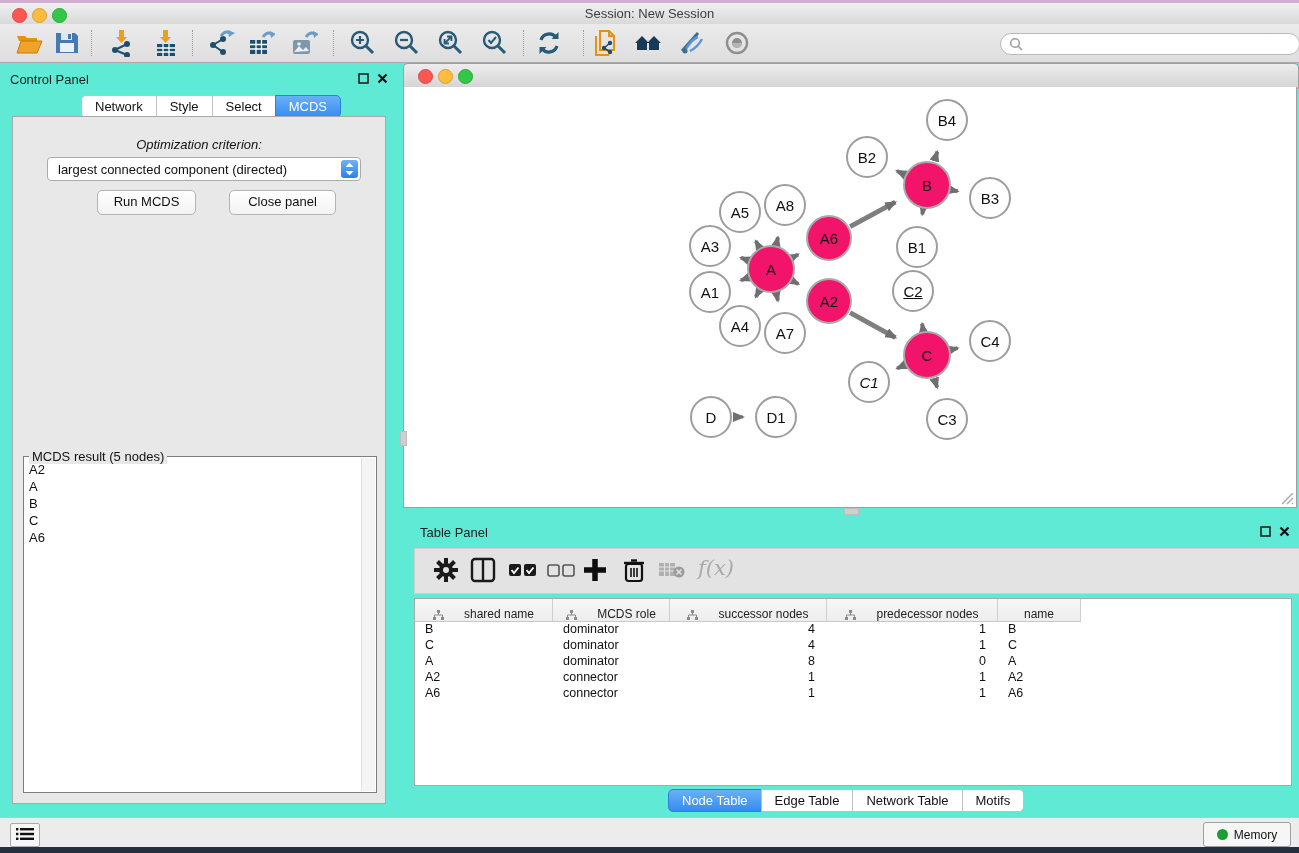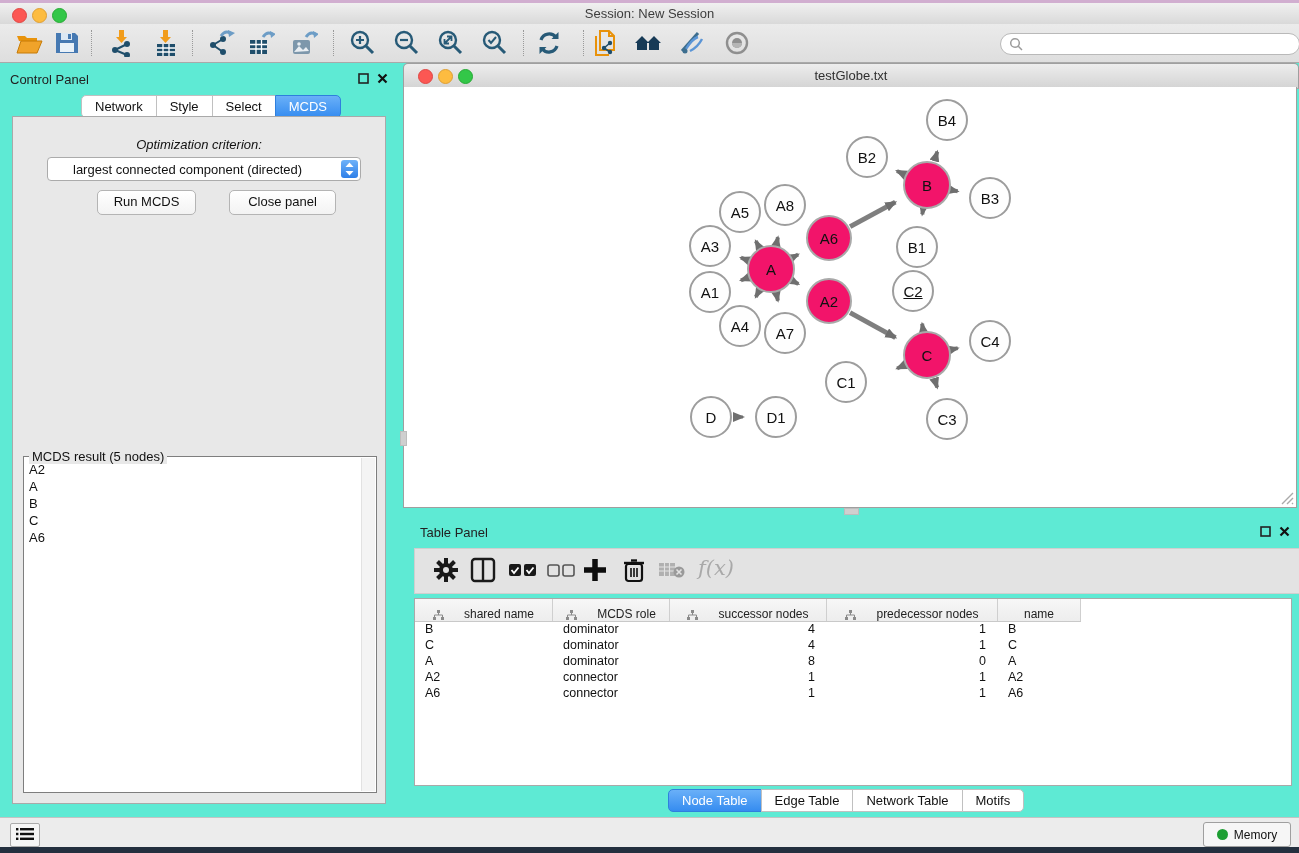--- a/index.html
+++ b/index.html
@@ -28,21 +28,21 @@
   .panel-title{font-size:13px;color:#222;}
   .panel-win-icons{position:absolute;display:flex;gap:8px;}
   #cp-tabs{position:absolute;left:77px;top:31px;}
   .seg{display:flex;}
   .seg .tab{background:#fff;border:1px solid #c0c0c0;margin-left:-1px;padding:3px 13px;font-size:13px;color:#111;cursor:pointer;white-space:nowrap;}
   .seg .tab:first-child{border-radius:5px 0 0 5px;margin-left:0;}
   .seg .tab:last-child{border-radius:0 5px 5px 0;}
   .seg .tab.active{background:linear-gradient(#6ab0f8,#358cf0);border-color:#2f7fdd;color:#fff;}
   #cp-body{position:absolute;left:8px;top:52px;width:372px;height:686px;border:1px solid #a9a9a9;background:#e8e8e8;}
   #opt-label{position:absolute;left:0;top:20px;width:100%;text-align:center;font-size:13px;color:#111;font-style:italic;}
-  #criterion-select{position:absolute;left:34px;top:40px;width:314px;height:24px;background:#fff;border:1px solid #ababab;border-radius:4px;font-size:13px;line-height:23px;padding-left:25px;color:#111;cursor:pointer;box-sizing:border-box;}
+  #criterion-select{position:absolute;left:34px;top:40px;width:314px;height:24px;background:#fff;border:1px solid #ababab;border-radius:4px;font-size:13px;line-height:23px;padding-left:10px;color:#111;cursor:pointer;box-sizing:border-box;}
   #criterion-stepper{position:absolute;right:2px;top:2px;width:17px;height:18px;border-radius:3px;background:linear-gradient(#6fb2f9,#2e7fe8);}
   #criterion-stepper svg{display:block;margin:2px auto;}
   .btn{position:absolute;background:linear-gradient(#ffffff,#f3f3f3);border:1px solid #b4b4b4;border-radius:5px;font-size:13px;color:#111;text-align:center;cursor:pointer;}
   #run-btn{left:84px;top:73px;width:97px;height:23px;line-height:22px;}
   #closepanel-btn{left:194px;top:73px;width:105px;height:23px;line-height:22px;margin-left:22px;}
   #result-box{position:absolute;left:10px;top:339px;width:352px;height:335px;border:1px solid #7e7e7e;background:#fff;}
   #result-legend{position:absolute;left:5px;top:-8px;background:#e8e8e8;padding:0 3px;font-size:13px;color:#111;}
   #result-list{position:absolute;left:0;top:4px;width:336px;bottom:2px;overflow:hidden;}
   .result-item{font-size:13px;color:#111;padding:1px 0 1px 5px;cursor:default;}
   #result-scroll{position:absolute;right:1px;top:1px;width:13px;bottom:1px;background:#f4f4f4;border-left:1px solid #e2e2e2;}
@@ -279,21 +279,20 @@
         <div id="result-scroll"></div>
       </div>
     </div>
   </div>
 
   <div class="abs" id="net-window">
     <div id="net-titlebar">
       <span class="light red" style="left:14px;top:5px"></span>
       <span class="light yellow" style="left:34px;top:5px"></span>
       <span class="light green" style="left:54px;top:5px"></span>
-      <div id="net-title">testGlobe.txt</div>
     </div>
     <div id="net-canvas">
       <svg id="edge-layer" width="892" height="419">
         <defs>
           <marker id="arrowhead" markerWidth="13" markerHeight="11" refX="10" refY="5" orient="auto" markerUnits="userSpaceOnUse">
             <path d="M0,0 L12,5 L0,10 z" fill="#6f6f6f"></path>
           </marker>
         </defs>
         <g id="edges">
             <line x1="343.6075678401552" y1="190.82009737174477" x2="336.87801045099513" y2="193.3574714692969" stroke="#7f7f7f" stroke-width="4" marker-end="url(#arrowhead)"></line>
@@ -326,21 +325,21 @@
           <div class="node" style="left: 315px; top: 104px; width: 42px; height: 42px;">A5</div>
           <div class="node sel" style="left: 402px; top: 128px; width: 46px; height: 46px;">A6</div>
           <div class="node" style="left: 360px; top: 225px; width: 42px; height: 42px;">A7</div>
           <div class="node" style="left: 360px; top: 97px; width: 42px; height: 42px;">A8</div>
           <div class="node sel" style="left: 499px; top: 74px; width: 48px; height: 48px;">B</div>
           <div class="node" style="left: 492px; top: 139px; width: 42px; height: 42px;">B1</div>
           <div class="node" style="left: 442px; top: 49px; width: 42px; height: 42px;">B2</div>
           <div class="node" style="left: 565px; top: 90px; width: 42px; height: 42px;">B3</div>
           <div class="node" style="left: 522px; top: 12px; width: 42px; height: 42px;">B4</div>
           <div class="node sel" style="left: 499px; top: 244px; width: 48px; height: 48px;">C</div>
-          <div class="node" style="left: 421px; top: 274px; width: 42px; height: 42px;">C1</div>
+          <div class="node" style="left: 444px; top: 274px; width: 42px; height: 42px; font-style: italic;">C1</div>
           <div class="node" style="left: 488px; top: 183px; width: 42px; height: 42px; text-decoration: underline;">C2</div>
           <div class="node" style="left: 522px; top: 311px; width: 42px; height: 42px;">C3</div>
           <div class="node" style="left: 565px; top: 233px; width: 42px; height: 42px;">C4</div>
           <div class="node" style="left: 286px; top: 309px; width: 42px; height: 42px;">D</div>
           <div class="node" style="left: 351px; top: 309px; width: 42px; height: 42px;">D1</div>
         </div>
       <svg id="net-grip" width="16" height="16">
           <path d="M15 4 L4 15 M15 9 L9 15 M15 14 L14 15" stroke="#aaa" stroke-width="1.4"></path>
         </svg>
     </div>

